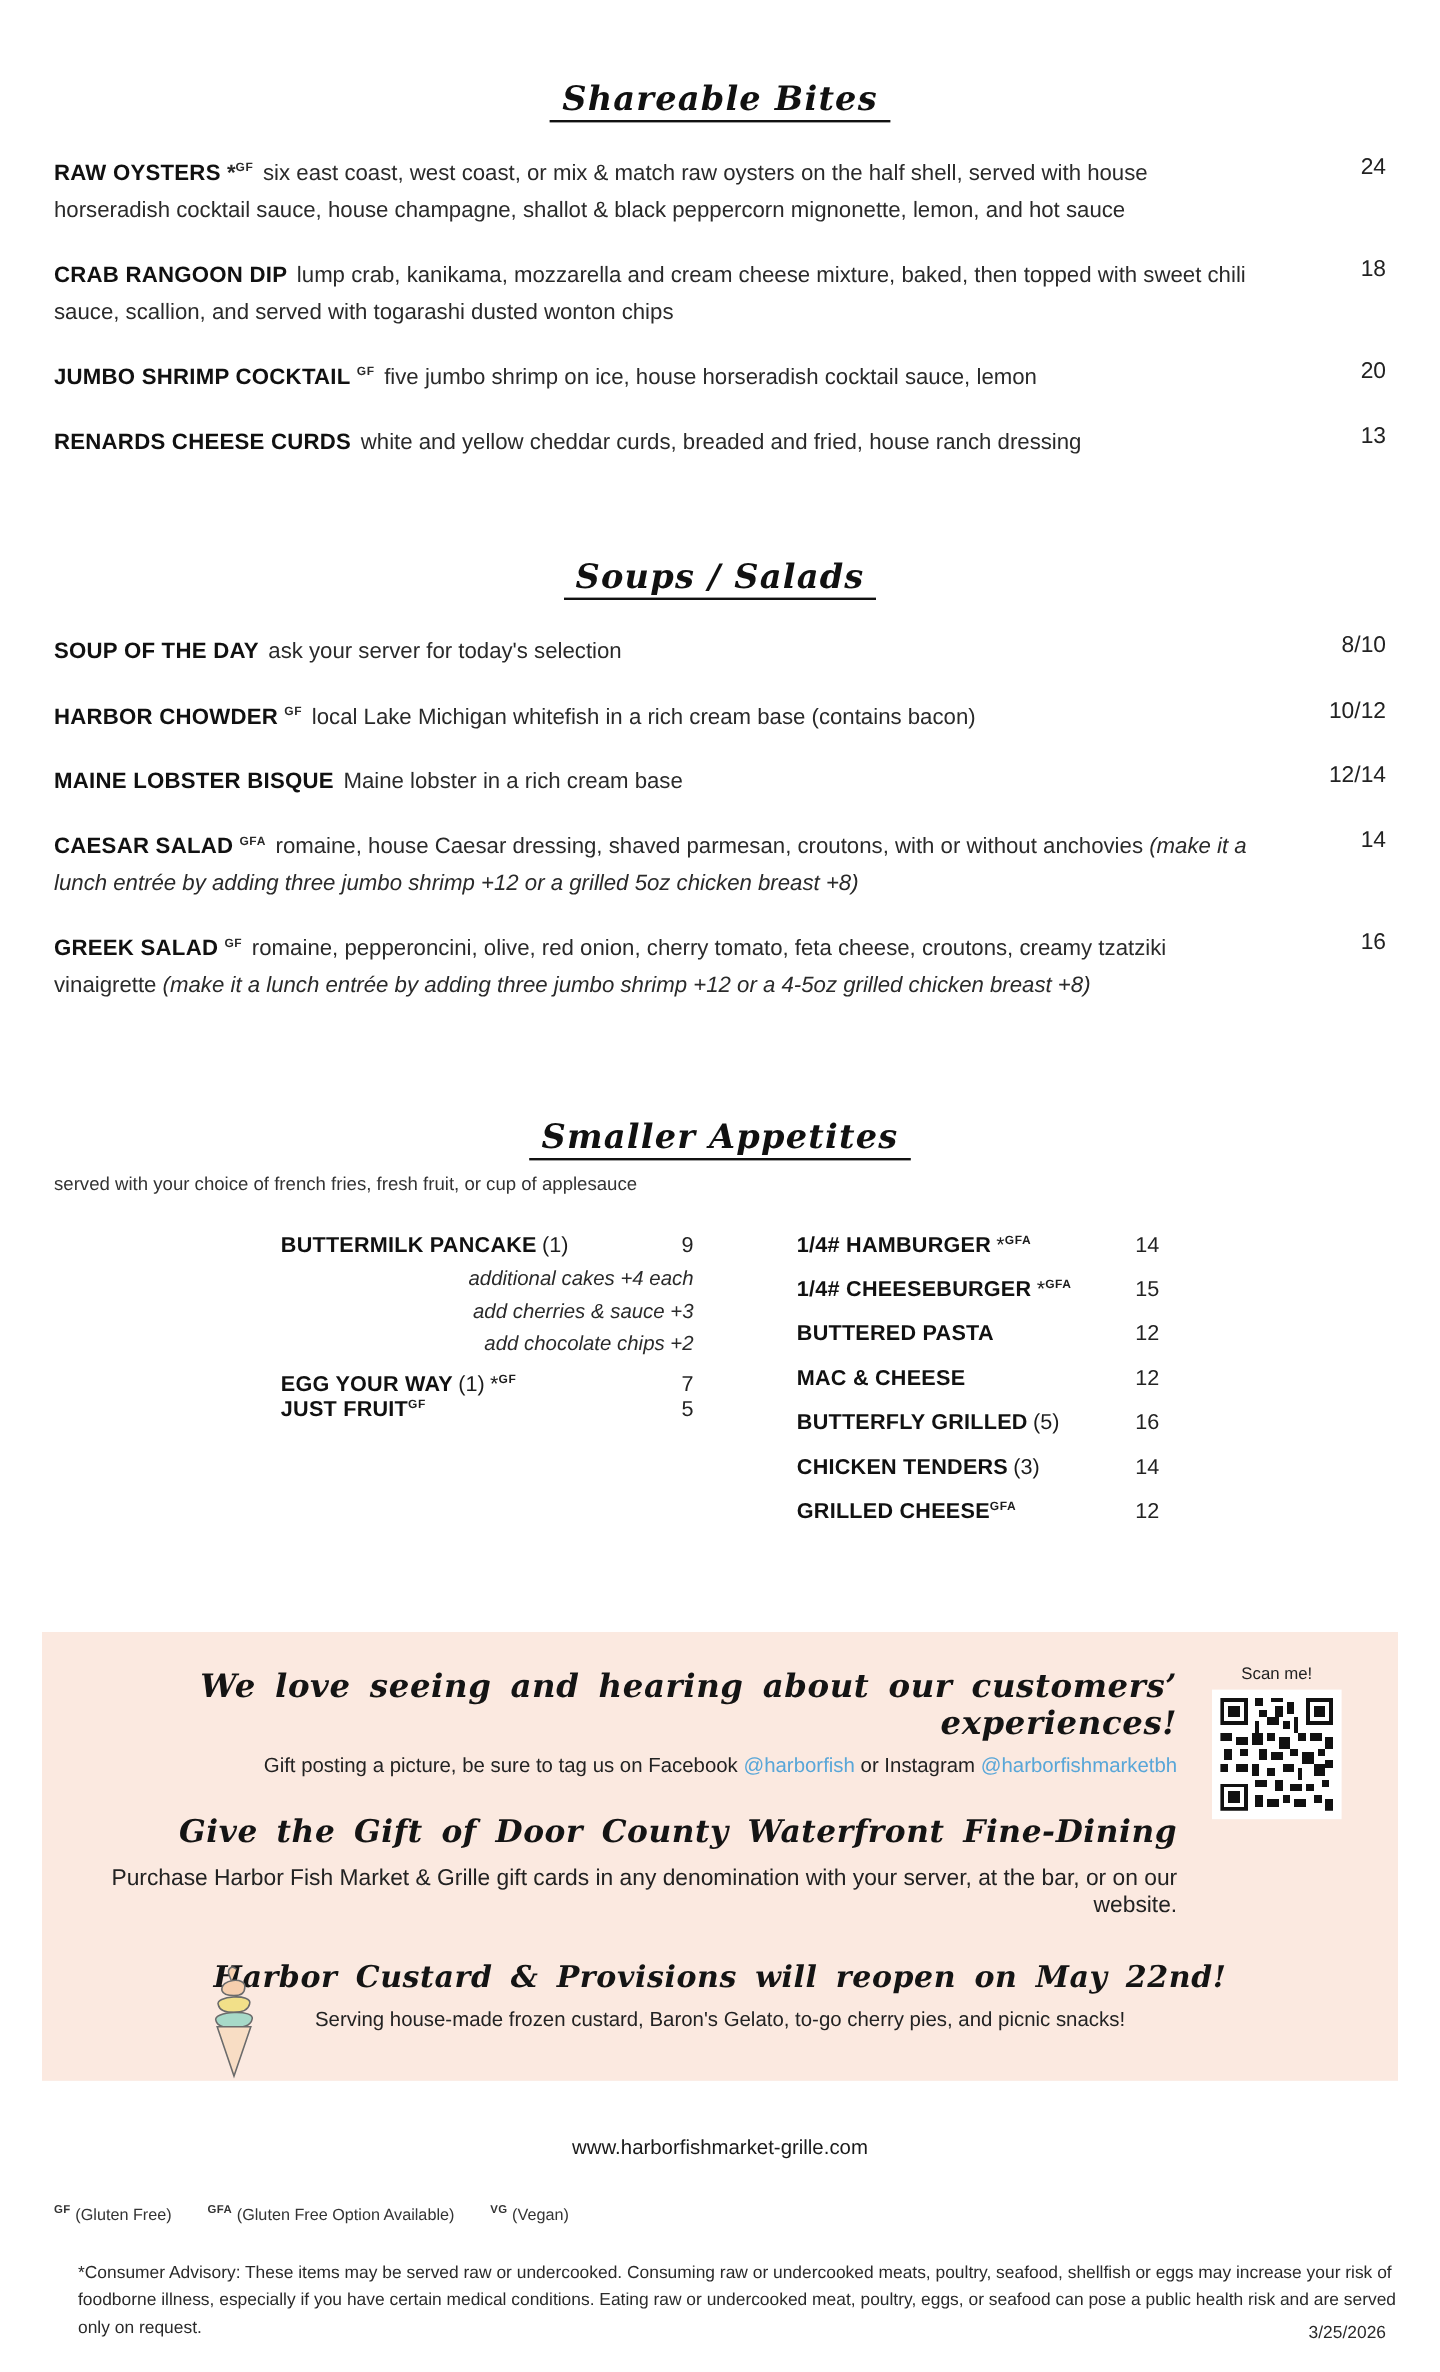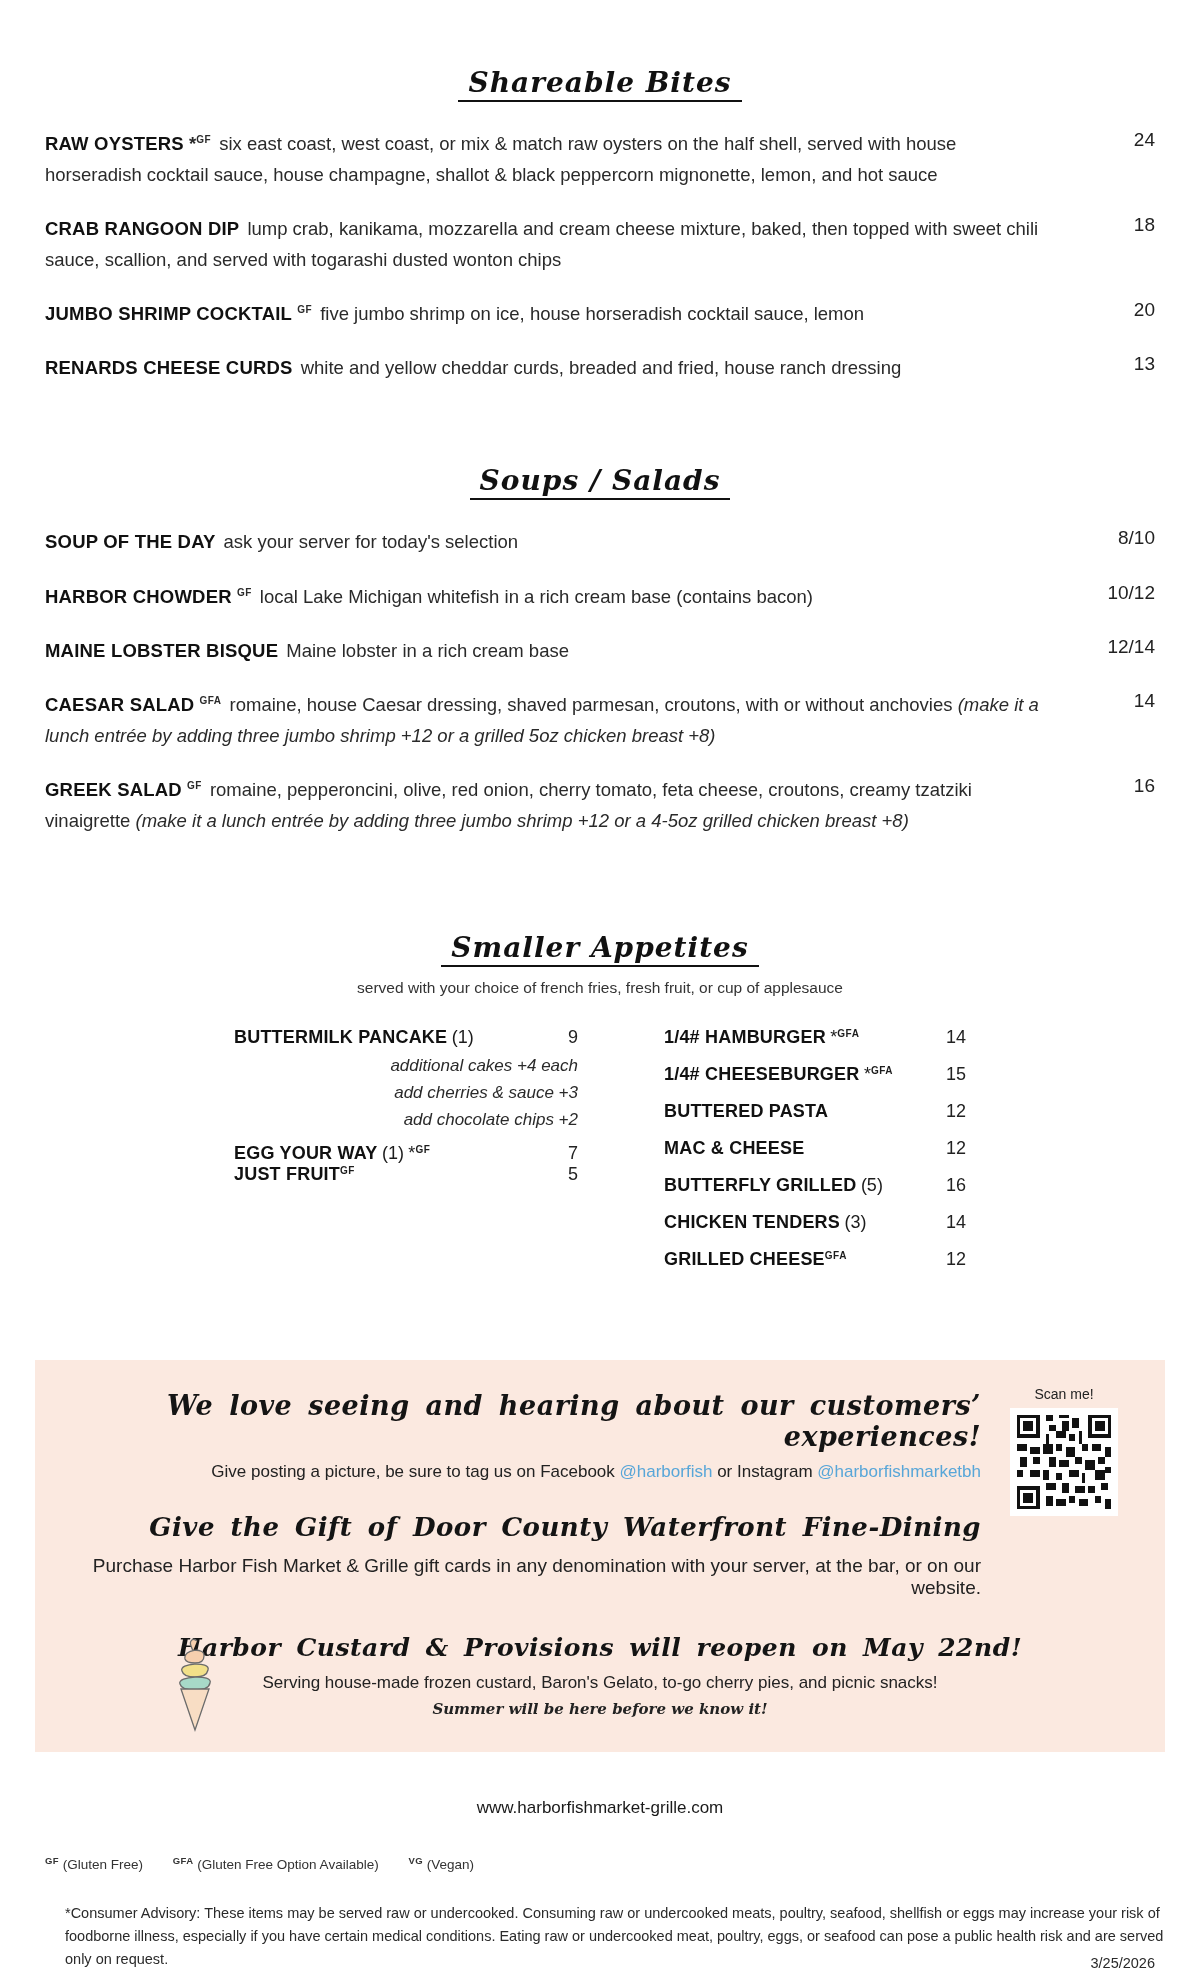--- a/index.html
+++ b/index.html
@@ -29,21 +29,21 @@
   .item-star { font-weight:700; }
   .item-sup { font-size:10px; font-weight:700; vertical-align:super; letter-spacing:.5px; }
   .item-desc { margin-left:8px; }
   .item-note { font-style:italic; }
   .item-price { flex:1; text-align:right; font-size:19px; color:#222; padding-top:1px; white-space:nowrap; }
 
   .gap-lg { height:72px; }
   .gap-md { height:58px; }
 
   
-  .sa-subtitle { text-align:center; font-size:15.5px; color:#333; margin-top:12px; }
+  .sa-subtitle { text-align:left; font-size:15.5px; color:#333; margin-top:12px; }
   .sa-cols { display:flex; justify-content:center; gap:86px; margin-top:30px;text-align:right; }
   .sa-left { width:344px; }
   .sa-right { width:302px; }
   .sa-name-row { display:flex; justify-content:space-between; align-items:baseline; }
   .sa-name { font-weight:700; font-size:18px; color:#111; letter-spacing:.2px; }
   .sa-qty { font-weight:400; font-size:18px; }
   .sa-price { font-size:18px; color:#222; }
   .sa-subs { margin:4px 0 10px 46px; }
   .sa-sub { font-style:italic; font-size:17px; line-height:27px; color:#2a2a2a; }
   .sa-left .sa-name-row.solo { margin-bottom:12px; }
@@ -272,37 +272,36 @@
           <rect x="19" y="26" width="3" height="2"></rect>
             <rect x="24" y="25" width="2" height="2"></rect>
             <rect x="27" y="26" width="2" height="3"></rect>
         </g>
       </svg>
     </div>
   </div>
 
   <div class="promo-upper">
     <div class="hand promo-h1">We love seeing and hearing about our customers’ experiences!</div>
-    <div class="promo-social"><span>Give posting a picture, be sure to tag us on Facebook </span><span class="social-link">@harborfish</span><span> or Instagram </span><span class="social-link">@harborfishmarketbh</span></div>
+    <div class="promo-social"><span>Gift posting a picture, be sure to tag us on Facebook </span><span class="social-link">@harborfish</span><span> or Instagram </span><span class="social-link">@harborfishmarketbh</span></div>
 
     <div class="hand promo-h2">Give the Gift of Door County Waterfront Fine-Dining</div>
     <div class="promo-gift">Purchase Harbor Fish Market &amp; Grille gift cards in any denomination with your server, at the bar, or on our website.</div>
   </div>
 
   <div class="promo-lower">
     <svg class="cone" width="48" height="96" viewBox="0 0 48 96">
       <path d="M26 4 C22 0 18 4 20 9 L22 14" fill="#f6cfae" stroke="#6b6b6b" stroke-width="1.3"></path>
       <path d="M14 22 C12 12 34 10 33 19 C33 24 29 26 24 26 C18 26 15 25 14 22 Z" fill="#f6cfae" stroke="#6b6b6b" stroke-width="1.3"></path>
       <path d="M11 34 C7 26 40 24 37 33 C36 38 30 40 24 40 C17 40 12 38 11 34 Z" fill="#f2e089" stroke="#6b6b6b" stroke-width="1.3"></path>
       <path d="M9 47 C5 39 43 37 39 46 C38 51 31 53 24 53 C16 53 10 51 9 47 Z" fill="#a7d9c8" stroke="#6b6b6b" stroke-width="1.3"></path>
       <path d="M10 52 L24 93 L38 52 Z" fill="#f8ddc4" stroke="#6b6b6b" stroke-width="1.3"></path>
     </svg>
     <div class="hand promo-h3">Harbor Custard &amp; Provisions will reopen on May 22nd!</div>
     <div class="promo-custard">Serving house-made frozen custard, Baron's Gelato, to-go cherry pies, and picnic snacks!</div>
-    <div class="promo-note">Summer will be here before we know it!</div>
   </div>
 </div>
 
 <div class="website">www.harborfishmarket-grille.com</div>
 
 <div class="page" style="padding-top:0;">
   <div class="legend">
     <span class="leg-item"><sup>GF</sup> <span>(Gluten Free)</span></span>
     <span class="leg-item"><sup>GFA</sup> <span>(Gluten Free Option Available)</span></span>
     <span class="leg-item"><sup>VG</sup> <span>(Vegan)</span></span>

